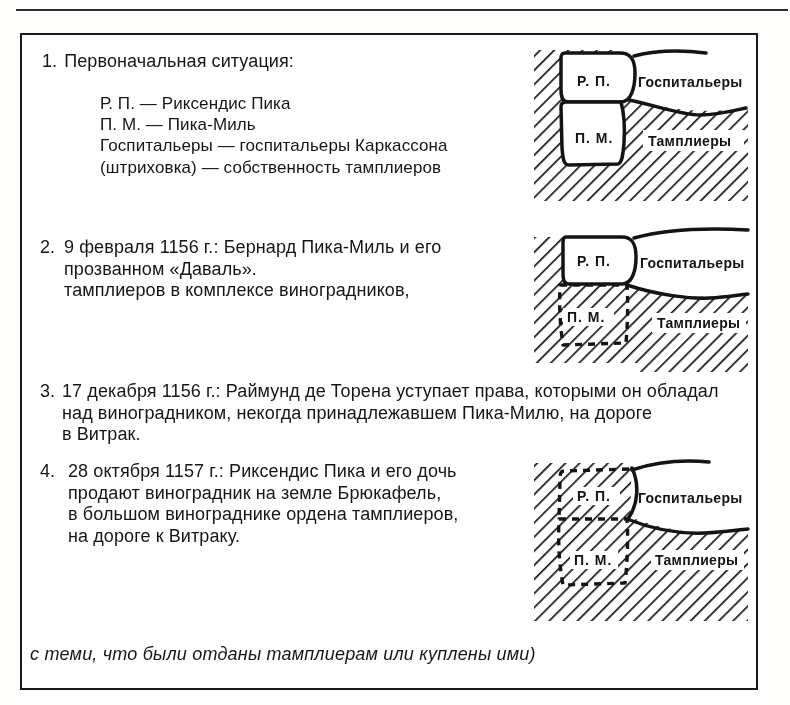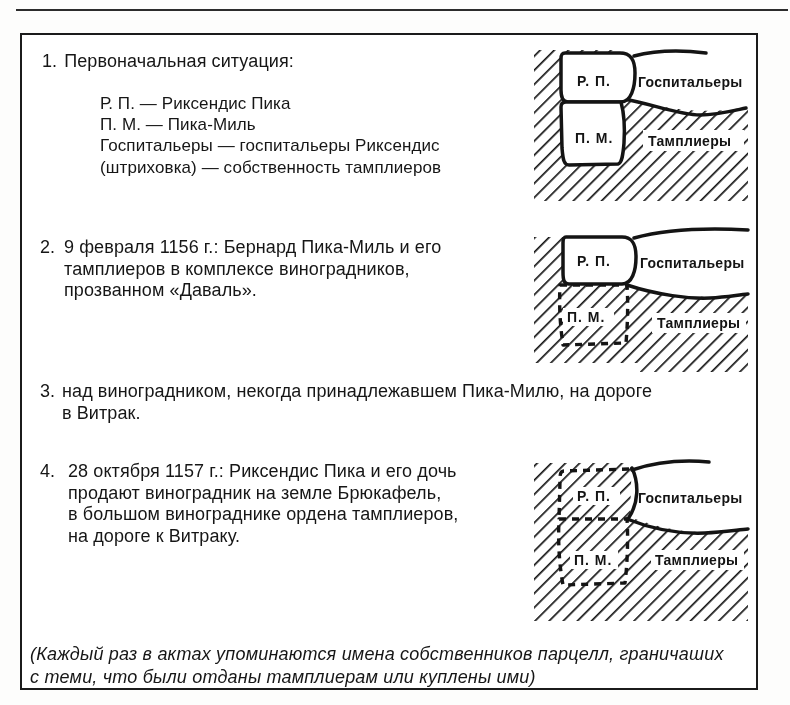--- a/index.html
+++ b/index.html
@@ -38,21 +38,21 @@
 <div class="top-rule"></div>
 
 <div class="frame">
 
   <div class="item body-text" style="left:20px;top:16px;">
     <span class="num">1.</span><span>Первоначальная ситуация:</span>
   </div>
   <div class="legend" style="left:78px;top:58px;">
     <div>Р. П. — Риксендис Пика</div>
     <div>П. М. — Пика-Миль</div>
-    <div>Госпитальеры — госпитальеры Риксендис</div>
+    <div>Госпитальеры — госпитальеры Каркассона</div>
     <div>(штриховка) — собственность тамплиеров</div>
   </div>
 
   <svg style="left:510px;top:8px;" width="222" height="162" viewBox="0 0 222 162">
     <defs>
       <pattern id="h1" width="10" height="10" patternUnits="userSpaceOnUse" patternTransform="rotate(45)">
         <line x1="0" y1="0" x2="0" y2="10" stroke="#161616" stroke-width="3.4"></line>
       </pattern>
     </defs>
     <rect x="2" y="7" width="214" height="151" fill="url(#h1)"></rect>
@@ -65,22 +65,22 @@
     <text class="plabel" x="45" y="43">Р. П.</text>
     <text class="plabel" x="43" y="100">П. М.</text>
     <text class="dlabel" x="106" y="44">Госпитальеры</text>
     <text class="dlabel" x="116" y="103">Тамплиеры</text>
   </svg>
 
   <div class="item body-text" style="left:18px;top:202px;">
     <span class="numcol">2.</span>
     <div class="lines" style="left:24px;">
       <div>9 февраля 1156 г.: Бернард Пика-Миль и его</div>
+      <div>прозванном «Даваль».</div>
       <div>тамплиеров в комплексе виноградников,</div>
-      <div>прозванном «Даваль».</div>
     </div>
   </div>
 
   <svg style="left:510px;top:190px;" width="222" height="150" viewBox="0 0 222 150">
     <defs>
       <pattern id="h2" width="10" height="10" patternUnits="userSpaceOnUse" patternTransform="rotate(45)">
         <line x1="0" y1="0" x2="0" y2="10" stroke="#161616" stroke-width="3.4"></line>
       </pattern>
     </defs>
     <rect x="2" y="12" width="214" height="126" fill="url(#h2)"></rect>
@@ -94,20 +94,21 @@
     <rect x="120" y="88" width="94" height="20" fill="#ffffff"></rect>
     <text class="plabel" x="45" y="41">Р. П.</text>
     <text class="plabel" x="35" y="97">П. М.</text>
     <text class="dlabel" x="108" y="43">Госпитальеры</text>
     <text class="dlabel" x="125" y="103">Тамплиеры</text>
   </svg>
 
   <div class="item body-text" style="left:18px;top:346px;">
     <span class="numcol">3.</span>
     <div class="lines" style="left:22px;">
+      <div>17 декабря 1156 г.: Раймунд де Торена уступает права, которыми он обладал</div>
       <div>над виноградником, некогда принадлежавшем Пика-Милю, на дороге</div>
       <div>в Витрак.</div>
     </div>
   </div>
 
   <div class="item body-text" style="left:18px;top:426px;">
     <span class="numcol">4.</span>
     <div class="lines" style="left:28px;">
       <div>28 октября 1157 г.: Риксендис Пика и его дочь</div>
       <div>продают виноградник на земле Брюкафель,</div>
@@ -132,17 +133,16 @@
     <rect x="41" y="34" width="47" height="18" fill="#ffffff"></rect>
     <rect x="38" y="98" width="48" height="18" fill="#ffffff"></rect>
     <rect x="119" y="97" width="93" height="20" fill="#ffffff"></rect>
     <text class="plabel" x="45" y="48">Р. П.</text>
     <text class="plabel" x="42" y="112">П. М.</text>
     <text class="dlabel" x="106" y="50">Госпитальеры</text>
     <text class="dlabel" x="123" y="112">Тамплиеры</text>
   </svg>
 
   <div class="caption" style="left:8px;top:608px;">
-    <div>(Каждый раз в актах упоминаются имена собственников парцелл, граничаших</div>
     <div>с теми, что были отданы тамплиерам или куплены ими)</div>
   </div>
 
 </div>
 
 </body></html>

